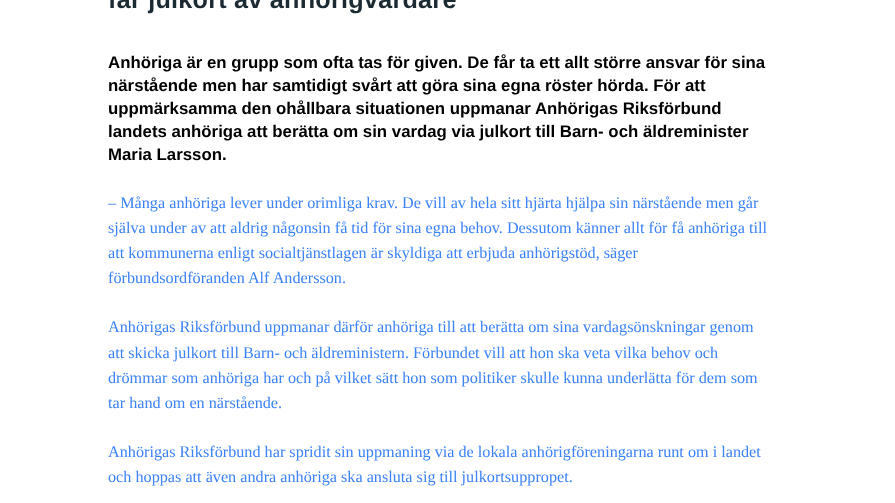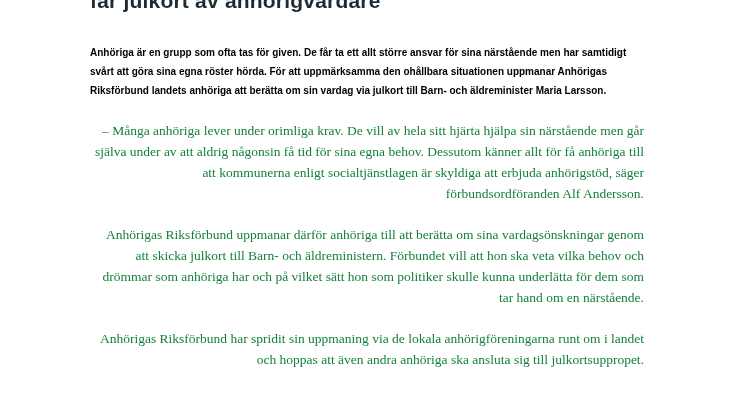--- a/index.html
+++ b/index.html
@@ -21,33 +21,32 @@
     font-weight: 700;
     font-size: 21px;
     color: #1c2a33;
     letter-spacing: 0.2px;
     margin: -11px 0 0 0;   
     line-height: 24px;
   }
   .lead {
     font-family: "Liberation Sans", sans-serif;
     font-weight: 700;
-    font-size: 10px;
+    font-size: 14px;
     line-height: 19px;
     color: #000000;
     margin: 30px 0 0 0;
   }
   .body-paragraphs p {
     font-family: "Liberation Serif", serif;
     font-weight: 400;
     font-size: 13.5px;
     line-height: 21px;
-    color: #15803d;
+    color: #3b82f6;
     margin: 20px 0 0 0;
-    text-align: right;
   }
 </style>
 </head>
 <body>
 
 <div class="page">
 
   <h1 class="headline">får julkort av anhörigvårdare</h1>
 
   <p class="lead">Anhöriga är en grupp som ofta tas för given. De får ta ett allt större ansvar för sina närstående men har samtidigt svårt att göra sina egna röster hörda. För att uppmärksamma den ohållbara situationen uppmanar Anhörigas Riksförbund landets anhöriga att berätta om sin vardag via julkort till Barn- och äldreminister Maria Larsson.</p>

